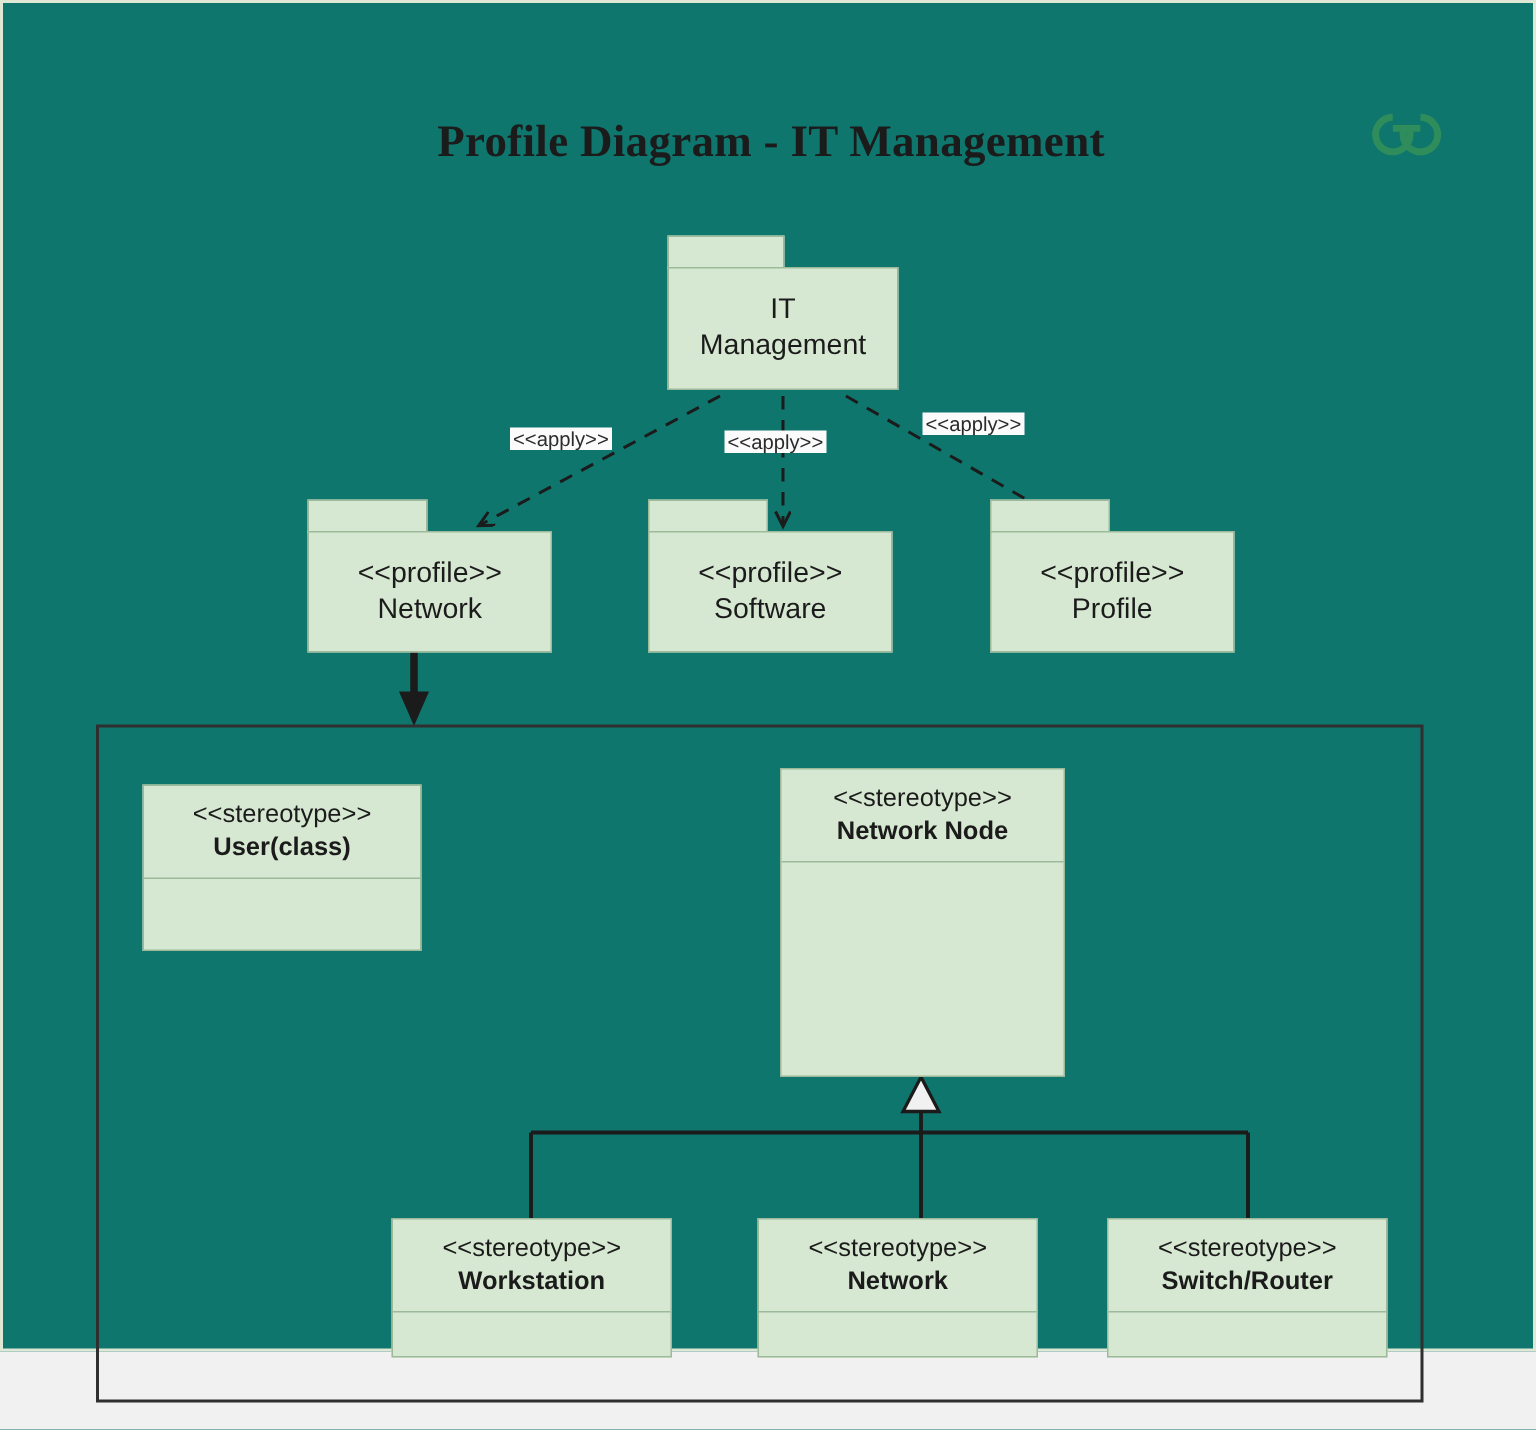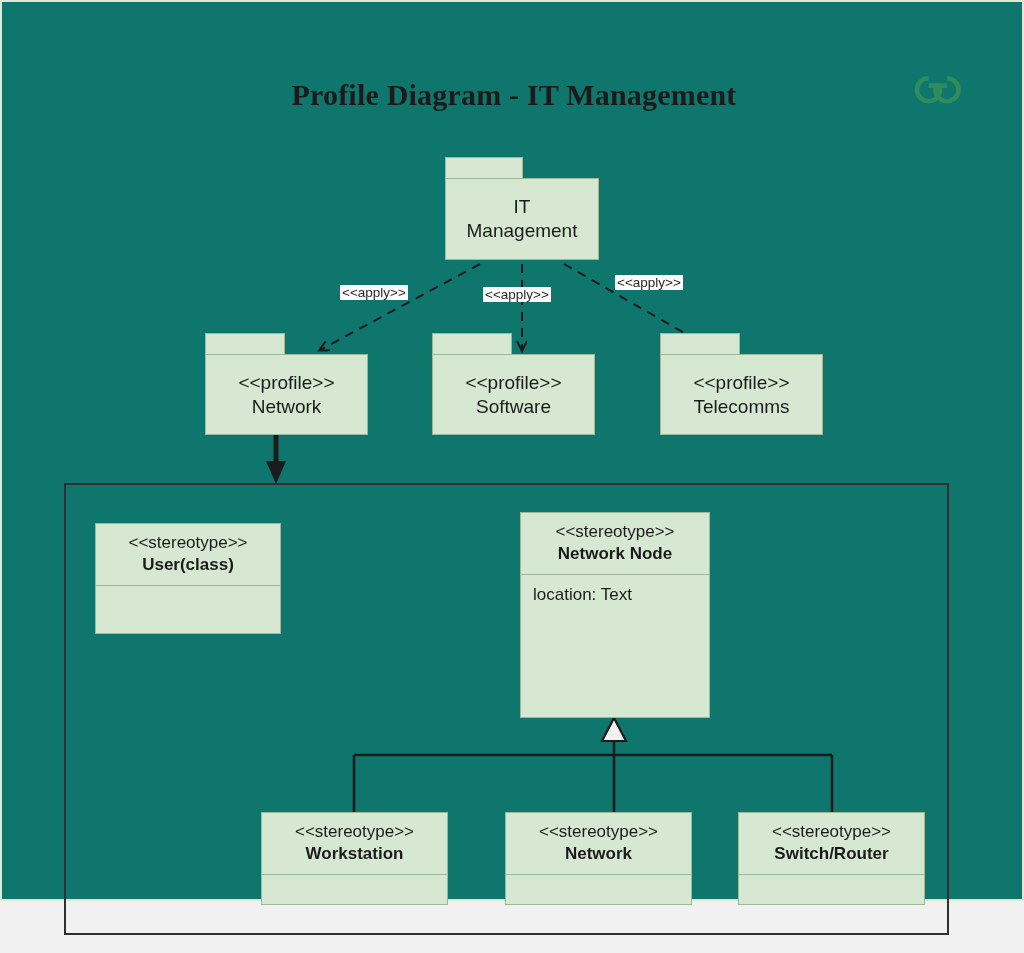--- a/index.html
+++ b/index.html
@@ -219,42 +219,41 @@
     <div class="pkg-body">
       <span class="line">&lt;&lt;profile&gt;&gt;</span>
       <span class="line">Software</span>
     </div>
   </div>
 
   <div class="pkg" style="left:658px; top:331px; width:163px; height:102px;">
     <div class="pkg-tab" style="width:80px;"></div>
     <div class="pkg-body">
       <span class="line">&lt;&lt;profile&gt;&gt;</span>
-      <span class="line">Telecomms</span>
+      <span class="line">Profile</span>
     </div>
   </div>
 
   <div id="container"></div>
 
   <div class="cls" style="left:93px; top:521px; width:186px; height:111px;">
     <div class="cls-head">
       <span class="stereo">&lt;&lt;stereotype&gt;&gt;</span>
       <span class="nm">User(class)</span>
     </div>
     <div class="cls-divider"></div>
   </div>
 
   <div class="cls" style="left:518px; top:510px; width:190px; height:206px;">
     <div class="cls-head">
       <span class="stereo">&lt;&lt;stereotype&gt;&gt;</span>
       <span class="nm">Network Node</span>
     </div>
     <div class="cls-divider"></div>
     <div class="cls-attrs">
-      <span class="attr">location: Text</span>
     </div>
   </div>
 
   <div class="cls" style="left:259px; top:810px; width:187px; height:93px;">
     <div class="cls-head">
       <span class="stereo">&lt;&lt;stereotype&gt;&gt;</span>
       <span class="nm">Workstation</span>
     </div>
     <div class="cls-divider"></div>
     <div class="cls-empty"></div>

